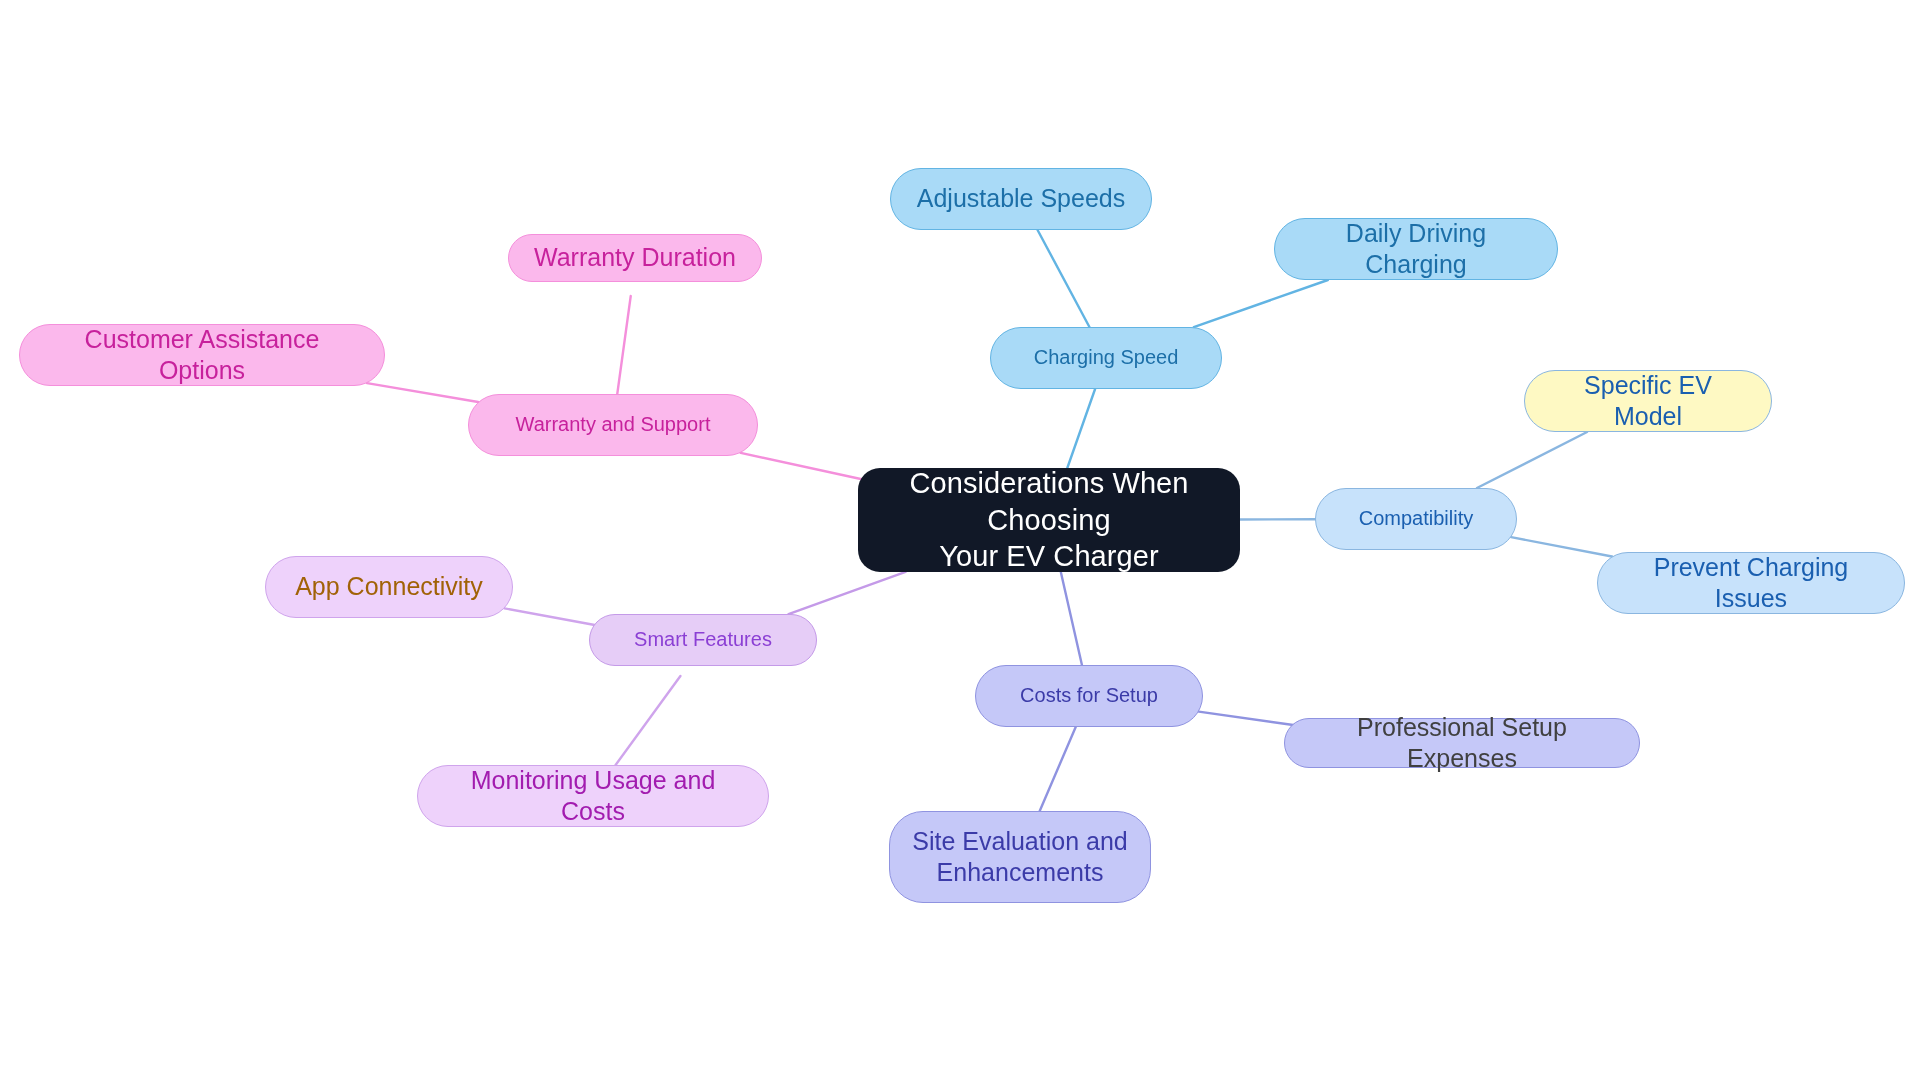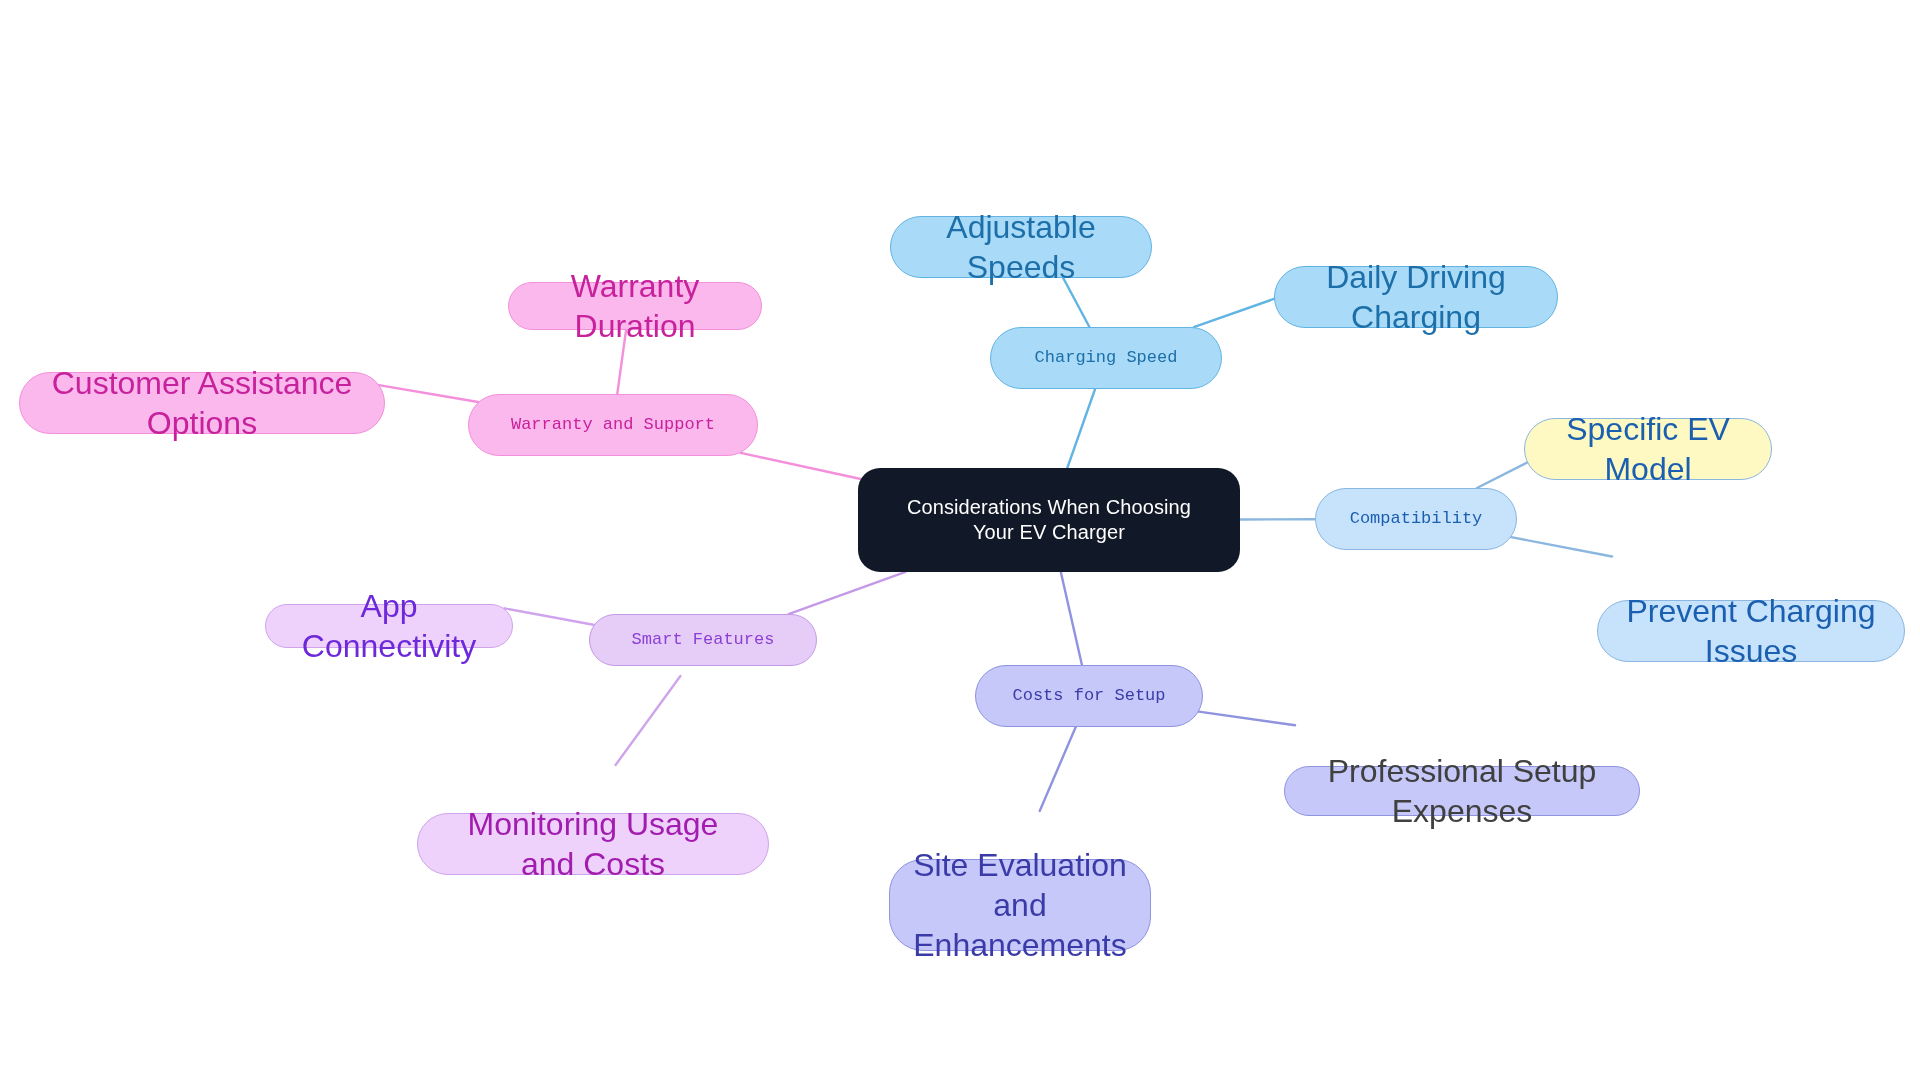--- a/index.html
+++ b/index.html
@@ -36,35 +36,33 @@
     text-align: center;
     border-style: solid;
     border-width: 1.5px;
     line-height: 1.26;
     white-space: pre-line;
     user-select: none;
   }
   .node.root {
     border-radius: 22px;
     border-width: 0;
-    font-size: 20px;
+    font-size: 29px;
     letter-spacing: 0.1px;
     padding: 10px 20px;
   }
   .node.branch {
     border-radius: 999px;
-    font-size: 17px;
+    font-size: 20px;
     padding: 8px 22px;
-    font-family: Liberation Mono, monospace;
   }
   .node.leaf {
     border-radius: 999px;
-    font-size: 32px;
+    font-size: 25px;
     padding: 4px 22px;
-    margin-top: 48px;
   }
   .node.leaf.two-line,
   .node.branch.two-line {
     border-radius: 34px;
   }
 </style>
 </head>
 <body>
 
 <div id="canvas">
@@ -92,19 +90,19 @@
       <div class="node leaf" style="left: 890px; top: 168px; width: 262px; height: 62px; background: rgb(169, 218, 247); color: rgb(28, 111, 168); border-color: rgb(98, 180, 227);">Adjustable Speeds</div>
       <div class="node leaf" style="left: 1274px; top: 218px; width: 284px; height: 62px; background: rgb(169, 218, 247); color: rgb(28, 111, 168); border-color: rgb(98, 180, 227);">Daily Driving Charging</div>
       <div class="node branch" style="left: 1315px; top: 488px; width: 202px; height: 62px; background: rgb(199, 226, 251); color: rgb(26, 95, 176); border-color: rgb(138, 182, 224);">Compatibility</div>
       <div class="node leaf" style="left: 1524px; top: 370px; width: 248px; height: 62px; background: #fef9c3; color: rgb(26, 95, 176); border-color: rgb(138, 182, 224);">Specific EV Model</div>
       <div class="node leaf" style="left: 1597px; top: 552px; width: 308px; height: 62px; background: rgb(199, 226, 251); color: rgb(26, 95, 176); border-color: rgb(138, 182, 224);">Prevent Charging Issues</div>
       <div class="node branch" style="left: 975px; top: 665px; width: 228px; height: 62px; background: rgb(197, 200, 248); color: rgb(59, 59, 168); border-color: rgb(143, 147, 224);">Costs for Setup</div>
       <div class="node leaf" style="left: 1284px; top: 718px; width: 356px; height: 50px; background: rgb(197, 200, 248); color: #404040; border-color: rgb(143, 147, 224);">Professional Setup Expenses</div>
       <div class="node leaf two-line" style="left: 889px; top: 811px; width: 262px; height: 92px; background: rgb(197, 200, 248); color: rgb(59, 59, 168); border-color: rgb(143, 147, 224);">Site Evaluation and
 Enhancements</div>
       <div class="node branch" style="left: 589px; top: 614px; width: 228px; height: 52px; background: rgb(230, 205, 247); color: rgb(139, 63, 212); border-color: rgb(196, 154, 232);">Smart Features</div>
-      <div class="node leaf" style="left: 265px; top: 556px; width: 248px; height: 44px; background: rgb(238, 210, 251); color: #6d28d9; border-color: rgb(207, 164, 236);">App Connectivity</div>
+      <div class="node leaf" style="left: 265px; top: 556px; width: 248px; height: 62px; background: rgb(238, 210, 251); color: #a16207; border-color: rgb(207, 164, 236);">App Connectivity</div>
       <div class="node leaf" style="left: 417px; top: 765px; width: 352px; height: 62px; background: rgb(238, 210, 251); color: #a21caf; border-color: rgb(207, 164, 236);">Monitoring Usage and Costs</div>
       <div class="node branch" style="left: 468px; top: 394px; width: 290px; height: 62px; background: rgb(251, 184, 236); color: rgb(199, 33, 156); border-color: rgb(244, 143, 219);">Warranty and Support</div>
       <div class="node leaf" style="left: 508px; top: 234px; width: 254px; height: 48px; background: rgb(251, 184, 236); color: rgb(199, 33, 156); border-color: rgb(244, 143, 219);">Warranty Duration</div>
       <div class="node leaf" style="left: 19px; top: 324px; width: 366px; height: 62px; background: rgb(251, 184, 236); color: rgb(199, 33, 156); border-color: rgb(244, 143, 219);">Customer Assistance Options</div>
     </div>
 </div>
 
 </body></html>

